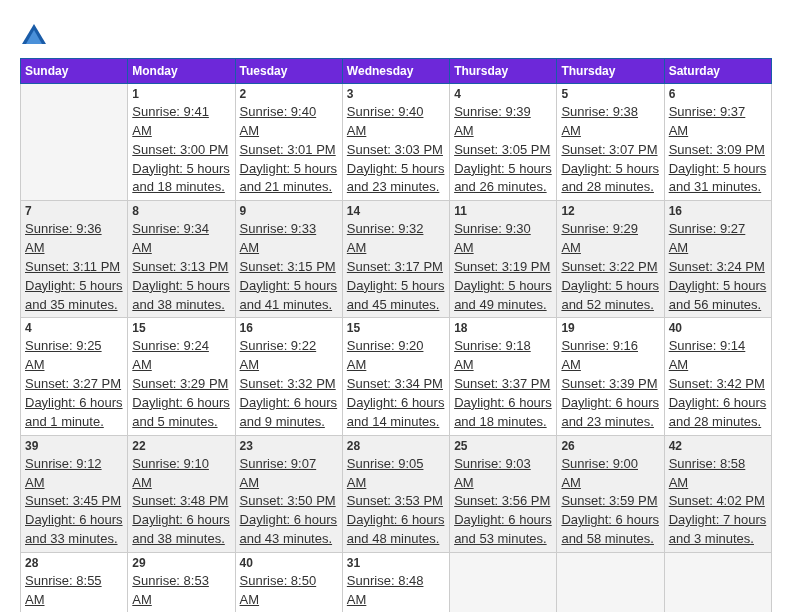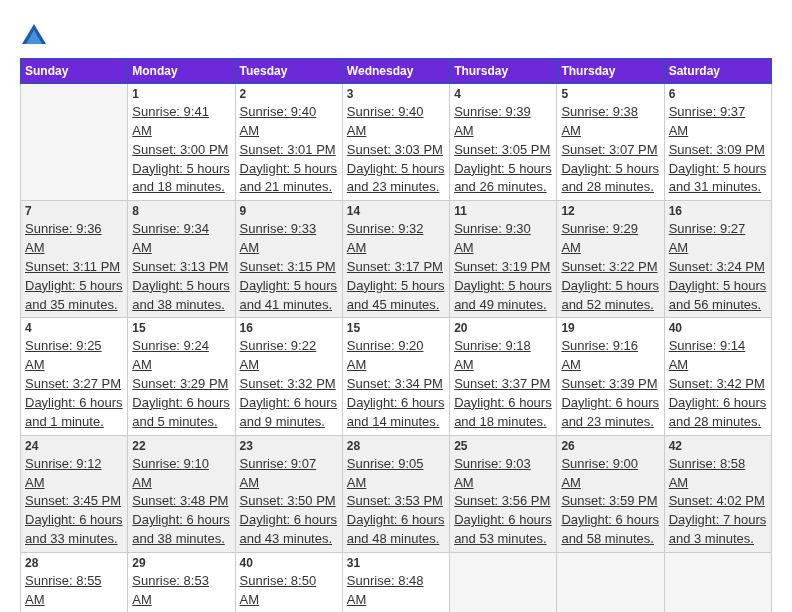--- a/index.html
+++ b/index.html
@@ -203,35 +203,35 @@
           </td>
           <td>
             <span class="day-num">16</span>
             <div class="day-info">Sunrise: 9:22 AM<br>Sunset: 3:32 PM<br>Daylight: 6 hours<br>and 9 minutes.</div>
           </td>
           <td>
             <span class="day-num">15</span>
             <div class="day-info">Sunrise: 9:20 AM<br>Sunset: 3:34 PM<br>Daylight: 6 hours<br>and 14 minutes.</div>
           </td>
           <td>
-            <span class="day-num">20</span>
+            <span class="day-num">18</span>
             <div class="day-info">Sunrise: 9:18 AM<br>Sunset: 3:37 PM<br>Daylight: 6 hours<br>and 18 minutes.</div>
           </td>
           <td>
             <span class="day-num">19</span>
             <div class="day-info">Sunrise: 9:16 AM<br>Sunset: 3:39 PM<br>Daylight: 6 hours<br>and 23 minutes.</div>
           </td>
           <td>
             <span class="day-num">40</span>
             <div class="day-info">Sunrise: 9:14 AM<br>Sunset: 3:42 PM<br>Daylight: 6 hours<br>and 28 minutes.</div>
           </td>
         </tr>
         <tr class="row-shade">
           <td>
-            <span class="day-num">24</span>
+            <span class="day-num">39</span>
             <div class="day-info">Sunrise: 9:12 AM<br>Sunset: 3:45 PM<br>Daylight: 6 hours<br>and 33 minutes.</div>
           </td>
           <td>
             <span class="day-num">22</span>
             <div class="day-info">Sunrise: 9:10 AM<br>Sunset: 3:48 PM<br>Daylight: 6 hours<br>and 38 minutes.</div>
           </td>
           <td>
             <span class="day-num">23</span>
             <div class="day-info">Sunrise: 9:07 AM<br>Sunset: 3:50 PM<br>Daylight: 6 hours<br>and 43 minutes.</div>
           </td>

